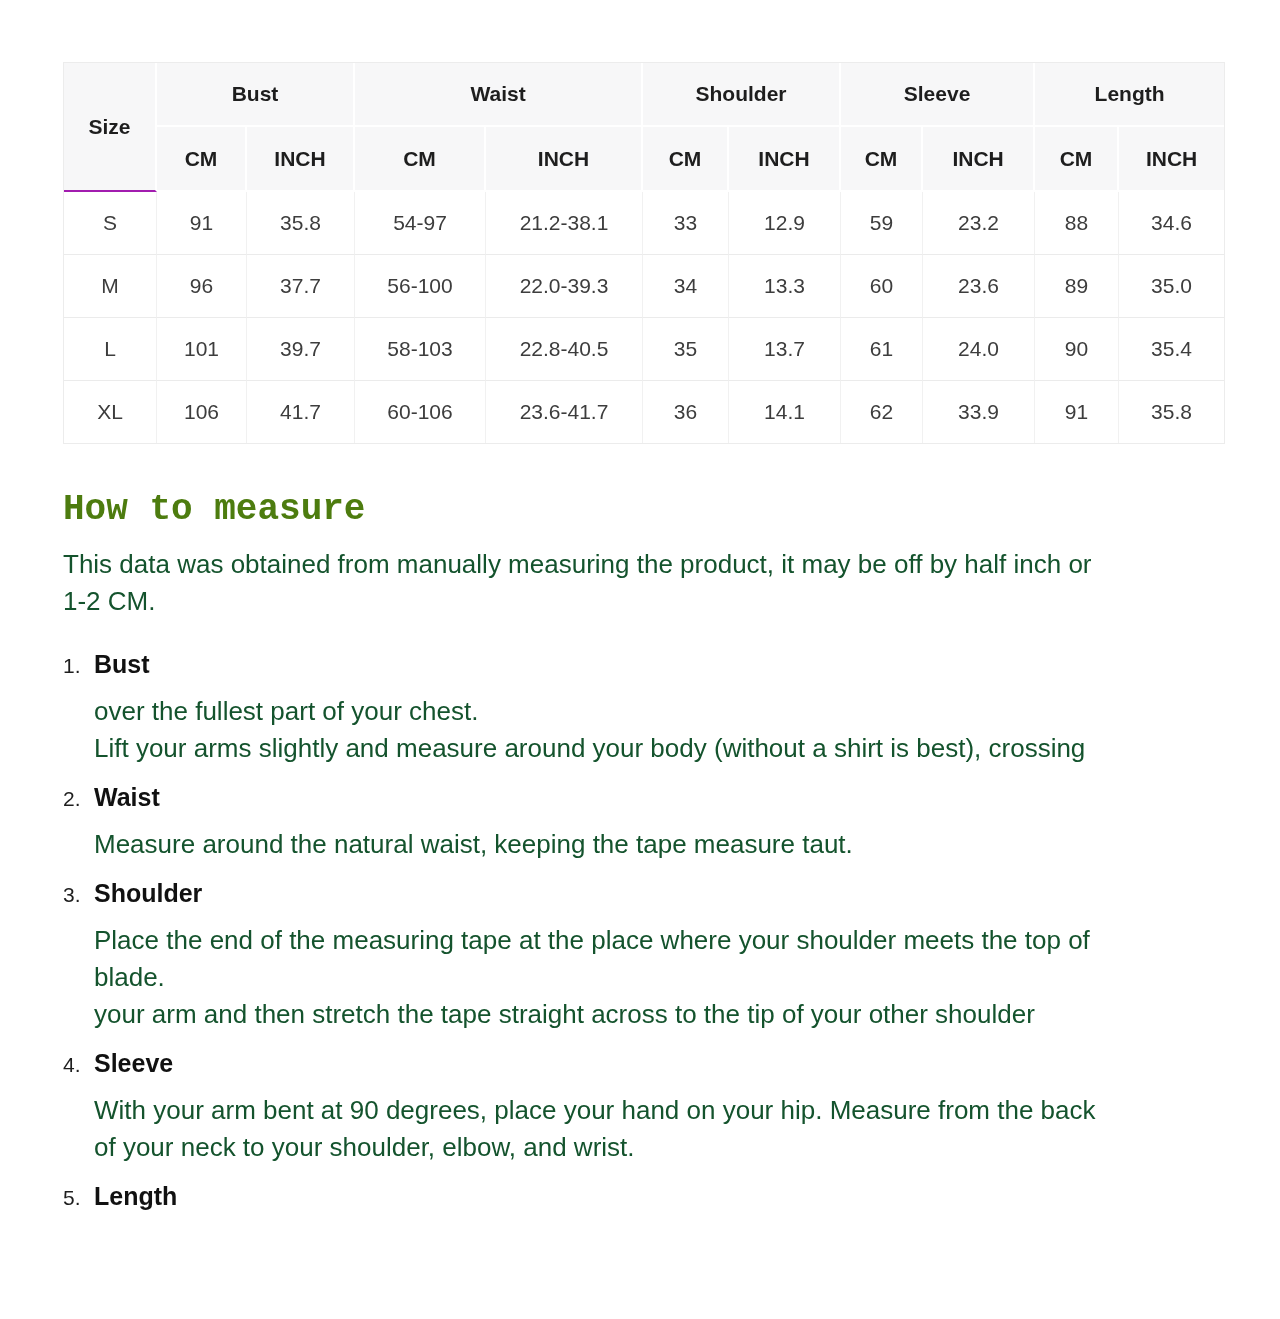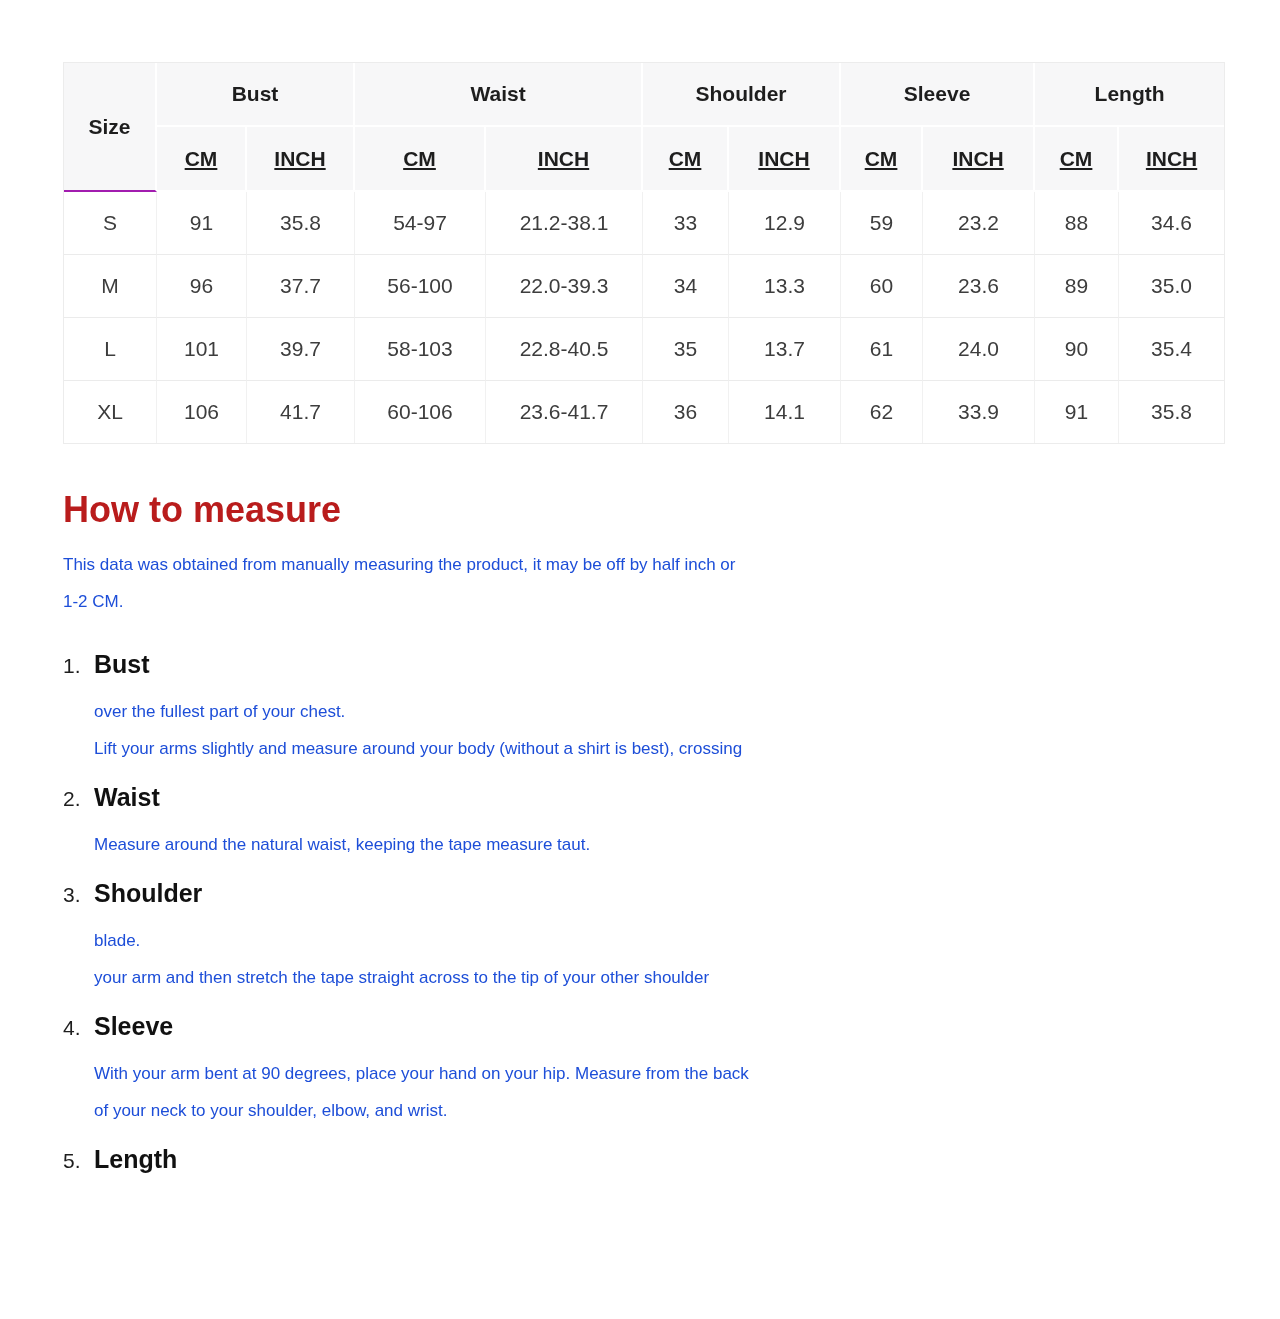--- a/index.html
+++ b/index.html
@@ -27,49 +27,50 @@
     color: #1e1e1e;
     text-align: center;
     vertical-align: middle;
     border-right: 2px solid #ffffff;
     border-bottom: 2px solid #ffffff;
     padding: 0;
   }
   table.size-chart tr th:last-child { border-right: 0; }
   table.size-chart th.size-head { border-bottom: 2px solid #a21caf; }
   table.size-chart tr.group-row th { height: 62px; }
-  table.size-chart tr.unit-row th { height: 63px; text-decoration: underline; }
+  table.size-chart tr.unit-row th { height: 63px; }
   table.size-chart td {
     background: #ffffff;
     font-size: 21px;
     color: #3d3d3d;
     text-align: center;
     vertical-align: middle;
     height: 62px;
     padding: 0;
     border-right: 1px solid #f1f1f1;
     border-bottom: 1px solid #ebebeb;
   }
   table.size-chart tr td:last-child { border-right: 0; }
   table.size-chart tbody tr:last-child td { border-bottom: 0; }
 
   
   .htm-heading {
     font-size: 36px;
     font-weight: 700;
     line-height: 44px;
-    color: #b91c1c;
+    color: #4d7c0f;
     margin: 44px 0 14px 0;
+    font-family: Liberation Mono, monospace;
   }
   .intro { margin: 0 0 26px 0; }
   .line {
-    font-size: 17px;
+    font-size: 26px;
     line-height: 37px;
     white-space: nowrap;
-    color: #1d4ed8;
+    color: #14532d;
   }
   .steps { margin-top: 0; }
   .step { display: flex; align-items: baseline; }
   .step-num {
     flex: 0 0 31px;
     font-size: 21px;
     color: #1e1e1e;
   }
   .step-body { flex: 1 1 auto; }
   .step-title {
@@ -205,20 +206,21 @@
           <div class="line">Measure around the natural waist, keeping the tape measure taut.</div>
         </div>
       </div>
     </div>
 
     <div class="step">
       <div class="step-num">3.</div>
       <div class="step-body">
         <div class="step-title">Shoulder</div>
         <div class="step-desc">
+          <div class="line">Place the end of the measuring tape at the place where your shoulder meets the top of</div>
           <div class="line">blade.</div>
           <div class="line">your arm and then stretch the tape straight across to the tip of your other shoulder</div>
         </div>
       </div>
     </div>
 
     <div class="step">
       <div class="step-num">4.</div>
       <div class="step-body">
         <div class="step-title">Sleeve</div>

